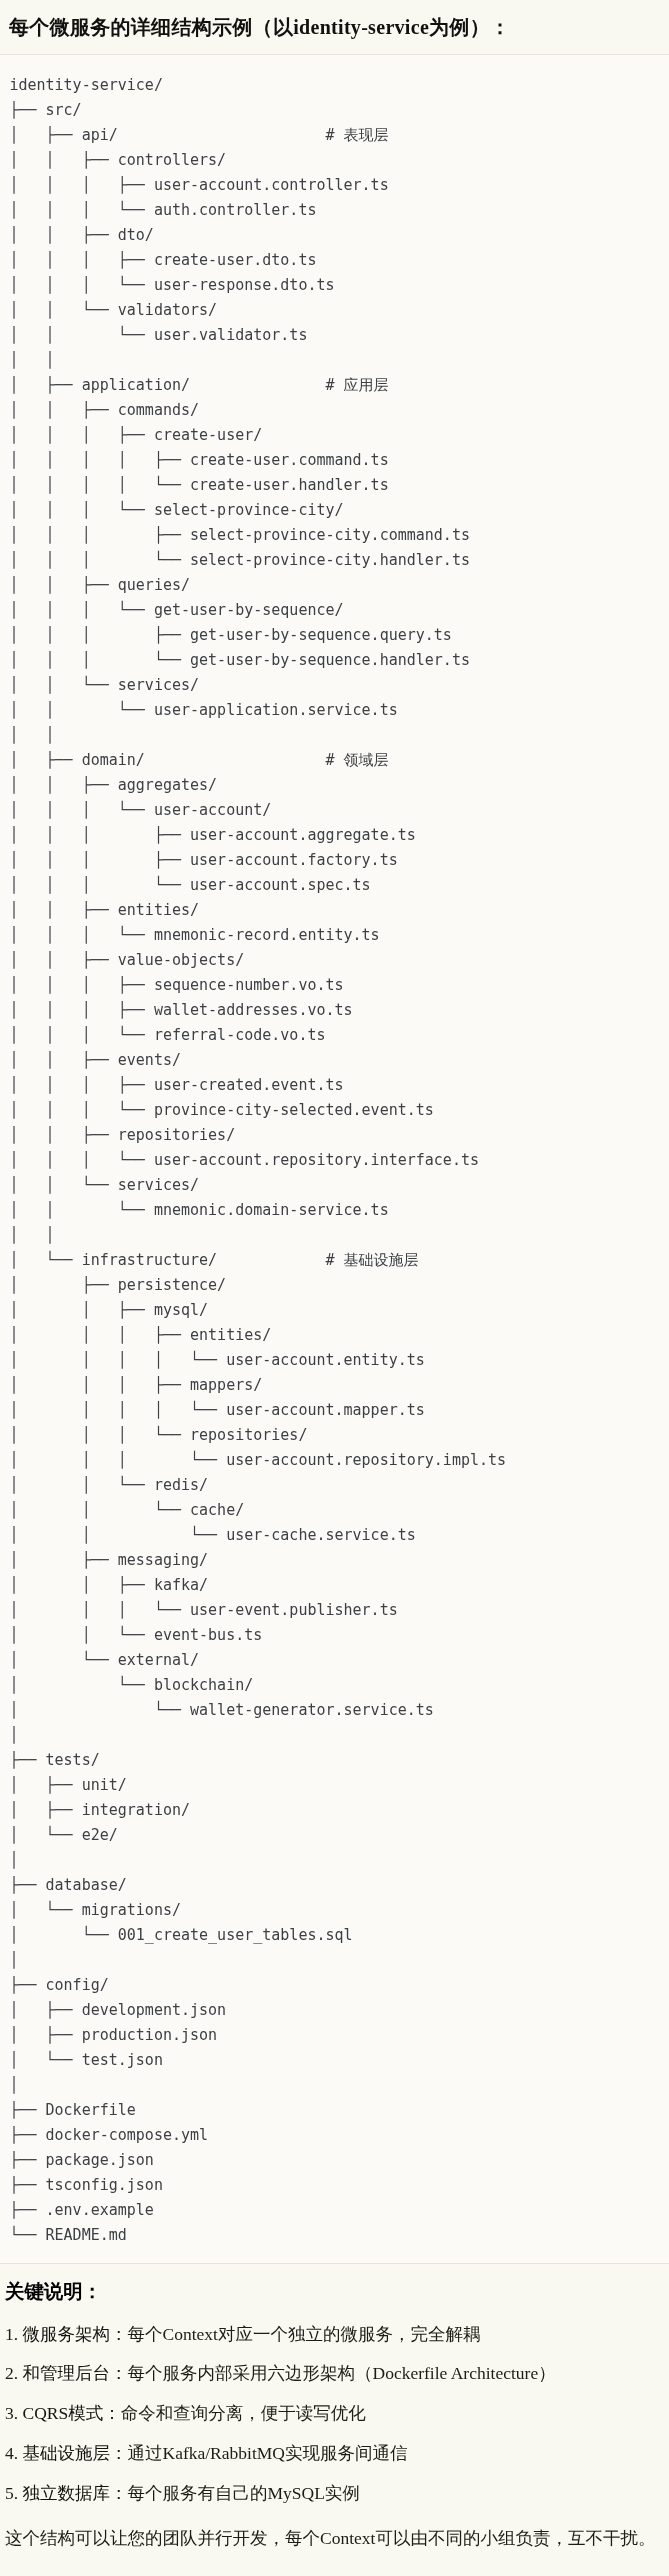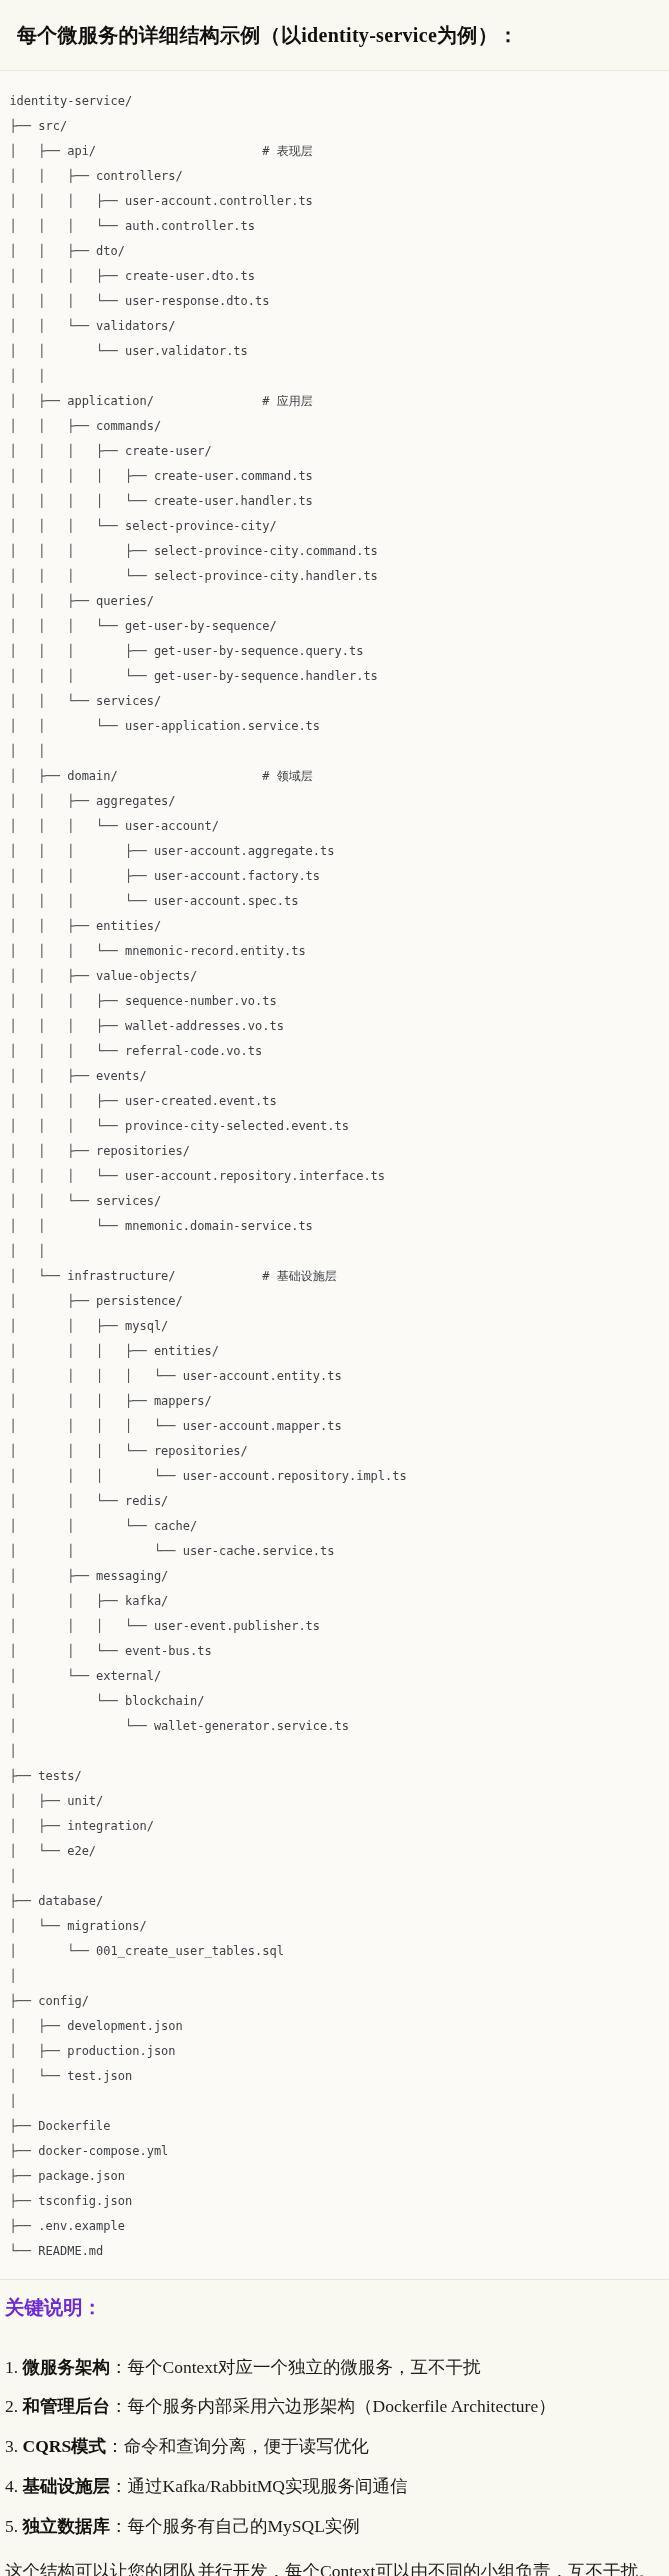--- a/index.html
+++ b/index.html
@@ -11,65 +11,65 @@
     height: 2576px;
     overflow: hidden;
     background: #f9f8f1;
     color: #1d1c18;
     font-family: "Liberation Serif", serif;
   }
   .page {
     width: 669px;
   }
   .page-title {
-    margin: 12px;
+    margin: 4px;
     padding: 10px 7.5px 8.8px 5px;
     font-size: 20px;
     line-height: 1.35;
     font-weight: 700;
     color: #121110;
     letter-spacing: 0.3px;
   }
   pre.tree-block {
     margin: 0;
     box-sizing: border-box;
     width: 669px;
     background: #fbfaf7;
     border-top: 0.6px solid #e8e4db;
     border-bottom: 0.6px solid #e8e4db;
     padding: 18px 10px 15px 9.4px;
     font-family: "DejaVu Sans Mono", monospace;
-    font-size: 12px;
+    font-size: 15px;
     line-height: 25px;
     color: #3c3f43;
     white-space: pre;
     overflow: hidden;
   }
   .notes {
     padding: 13.8px 10px 0 5px;
   }
   .notes-heading {
-    margin: 0 0 34px 0;
+    margin: 0 0 17px 0;
     font-size: 19.4px;
     font-weight: 700;
-    color: #6d28d9;
+    color: #000000;
   }
   ol.notes-list {
     list-style: none;
     margin: 0;
     padding: 0;
   }
   ol.notes-list li {
     font-size: 17.5px;
     line-height: 1.45;
     margin: 0 0 14.4px 0;
     color: #1d1c18;
   }
   ol.notes-list li strong {
-    font-weight: 700;
+    font-weight: 400;
     color: #141310;
   }
   .summary-paragraph {
     margin: 20px 0 0 0;
     font-size: 17.5px;
     line-height: 1.45;
     color: #1d1c18;
   }
 </style>
 </head>
@@ -165,21 +165,21 @@
 ├── package.json
 ├── tsconfig.json
 ├── .env.example
 └── README.md</pre>
 
   <div class="notes">
 
     <h3 class="notes-heading">关键说明：</h3>
 
     <ol class="notes-list">
-      <li><span>1. </span><strong>微服务架构</strong><span>：每个Context对应一个独立的微服务，互不干扰</span></li>
+      <li><span>1. </span><strong>微服务架构</strong><span>：每个Context对应一个独立的微服务，完全解耦</span></li>
       <li><span>2. </span><strong>和管理后台</strong><span>：每个服务内部采用六边形架构（Dockerfile Architecture）</span></li>
       <li><span>3. </span><strong>CQRS模式</strong><span>：命令和查询分离，便于读写优化</span></li>
       <li><span>4. </span><strong>基础设施层</strong><span>：通过Kafka/RabbitMQ实现服务间通信</span></li>
       <li><span>5. </span><strong>独立数据库</strong><span>：每个服务有自己的MySQL实例</span></li>
     </ol>
 
     <p class="summary-paragraph">这个结构可以让您的团队并行开发，每个Context可以由不同的小组负责，互不干扰。</p>
 
   </div>
 </div>

